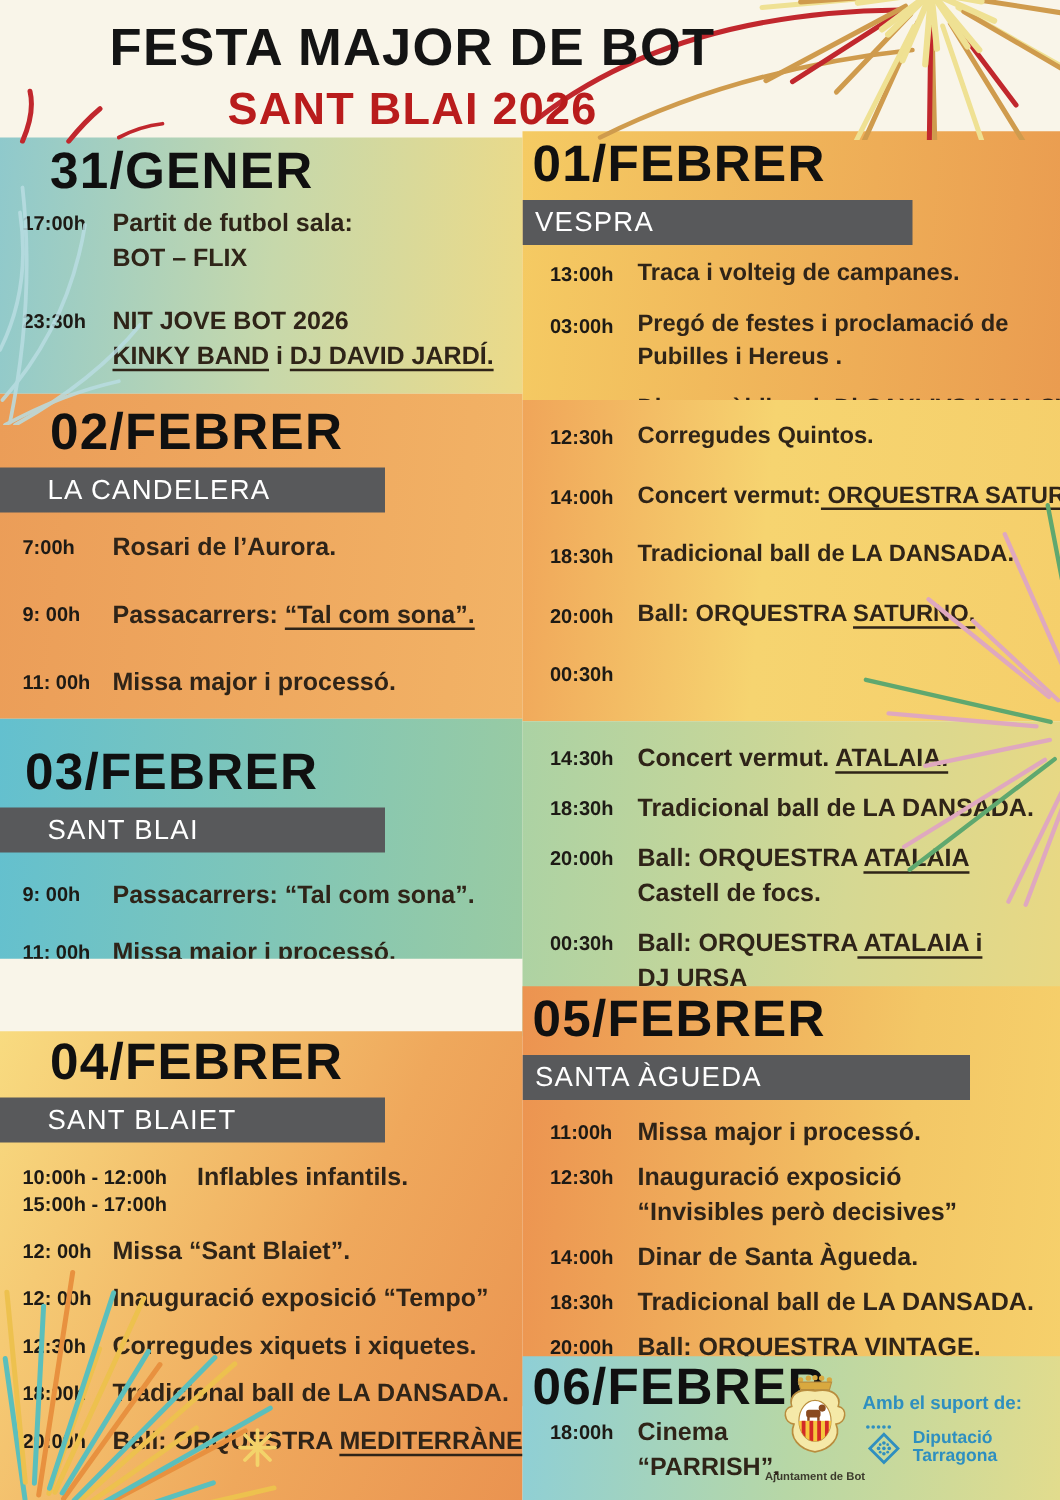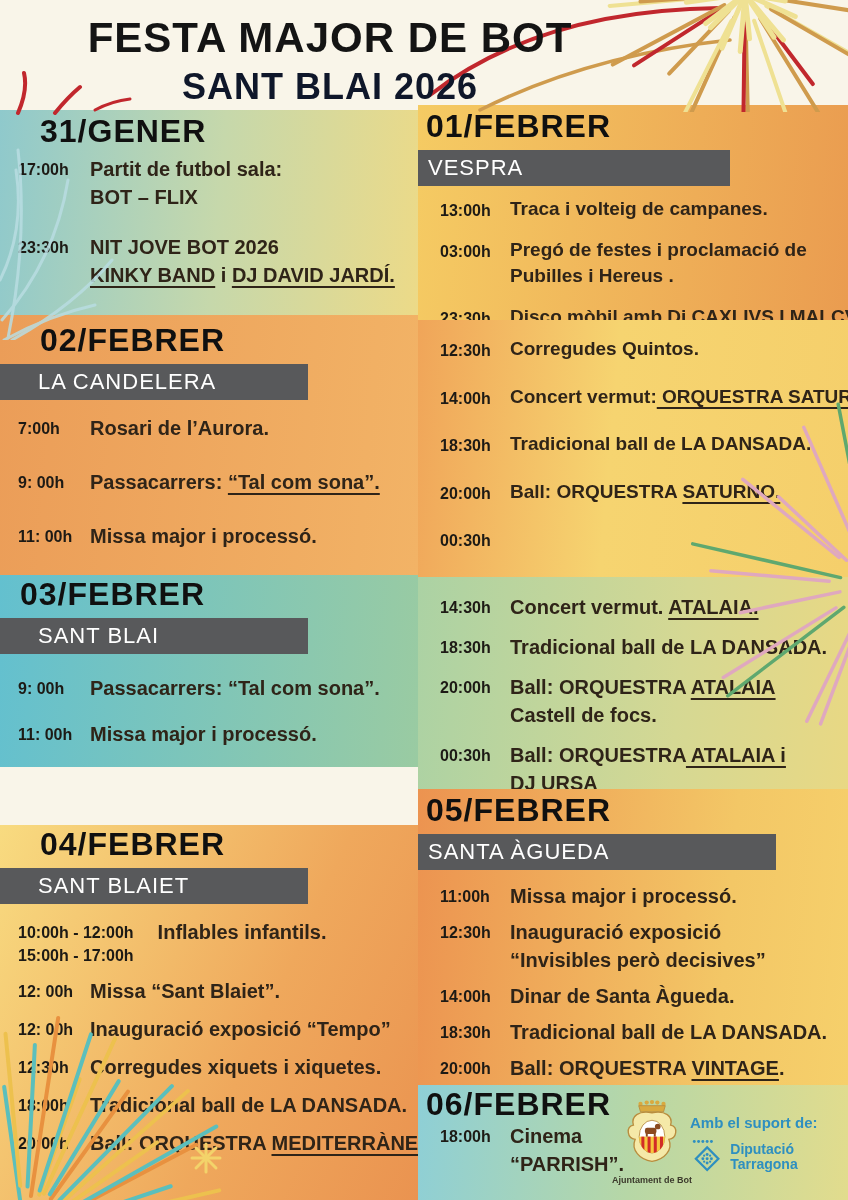--- a/index.html
+++ b/index.html
@@ -5,36 +5,36 @@
   html,body{margin:0;padding:0;}
   body{
     width:848px;height:1200px;position:relative;overflow:hidden;
     background:#f9f5e9;
     font-family:"Liberation Sans","DejaVu Sans",sans-serif;
     color:#2f2418;
   }
   
   .poster-header{position:absolute;top:0;left:0;width:660px;height:110px;text-align:center;z-index:3;}
   .title-line1{margin:14px 0 0 0;font-size:42px;font-weight:900;letter-spacing:1px;color:#141414;}
-  .title-line2{margin:4px 0 0 0;font-size:36px;font-weight:900;letter-spacing:1px;color:#0f172a;}
+  .title-line2{margin:4px 0 0 0;font-size:36px;font-weight:900;letter-spacing:1px;color:#b91c1c;}
   
   .section{position:absolute;overflow:hidden;box-sizing:border-box;z-index:1;}
   .lcol{left:0;width:418px;}
   .rcol{left:418px;width:430px;}
   .l1{top:110px;height:205px;background:linear-gradient(95deg,#8fc9cc 0%,#c6d8ab 52%,#ecda88 100%);--rowgap:22px;padding-top:2px;}
   .l2{top:315px;height:260px;background:linear-gradient(95deg,#eb9d58 0%,#f2b366 100%);--rowgap:26px;padding-top:6px;}
-  .l3{top:575px;height:192px;background:linear-gradient(95deg,#63c0cf 0%,#9acba2 100%);--rowgap:18px;padding-top:0;}
+  .l3{top:575px;height:192px;background:linear-gradient(95deg,#63c0cf 0%,#9acba2 100%);--rowgap:18px;padding-top:18px;}
   .l4{top:825px;height:375px;background:linear-gradient(115deg,#f8db80 0%,#efa85c 60%,#ea9350 100%);--rowgap:10px;padding-top:0;}
   .r1{top:105px;height:215px;background:linear-gradient(95deg,#f5cb63 0%,#ea9c50 100%);--rowgap:14px;padding-top:2px;}
   .r2{top:320px;height:257px;background:linear-gradient(95deg,#f0a559 0%,#f6d470 45%,#f5cf6b 100%);--rowgap:21px;padding-top:16px;}
   .r3{top:577px;height:252px;background:linear-gradient(95deg,#abd2a4 0%,#d5d893 60%,#e9d883 100%);--rowgap:12px;padding-top:16px;}
   .r4{top:789px;height:336px;background:linear-gradient(95deg,#ec9350 0%,#f3c766 70%,#f6d06b 100%);--rowgap:8px;padding-top:2px;}
   .r5{top:1085px;height:115px;background:linear-gradient(95deg,#8ecfd6 0%,#b7d7a6 50%,#e2dc8d 100%);--rowgap:0px;padding-top:0px;}
   
-  .sec-heading{font-size:32px;font-weight:900;letter-spacing:1px;color:#101010;padding-left:40px;margin:2px 0 6px 0;line-height:1.1;}
+  .sec-heading{font-size:41px;font-weight:900;letter-spacing:1px;color:#101010;padding-left:40px;margin:2px 0 6px 0;line-height:1.1;}
   .l3 .sec-heading{padding-left:20px;}
   .rcol .sec-heading{padding-left:8px;}
   .r5 .sec-heading{margin-bottom:0;}
   
   .sec-banner{background:var(--banner_bg,#58595b);color:#ffffff;font-size:22px;font-weight:400;letter-spacing:1px;height:36px;line-height:36px;margin:2px 0 14px 0;}
   .lcol .sec-banner{width:308px;padding-left:38px;box-sizing:border-box;}
   .rcol .sec-banner{padding-left:10px;box-sizing:border-box;}
   .r1 .sec-banner{width:312px;margin-top:0;margin-bottom:10px;}
   .r4 .sec-banner{width:358px;margin-bottom:12px;}
   .l3 .sec-banner{margin-bottom:20px;}

